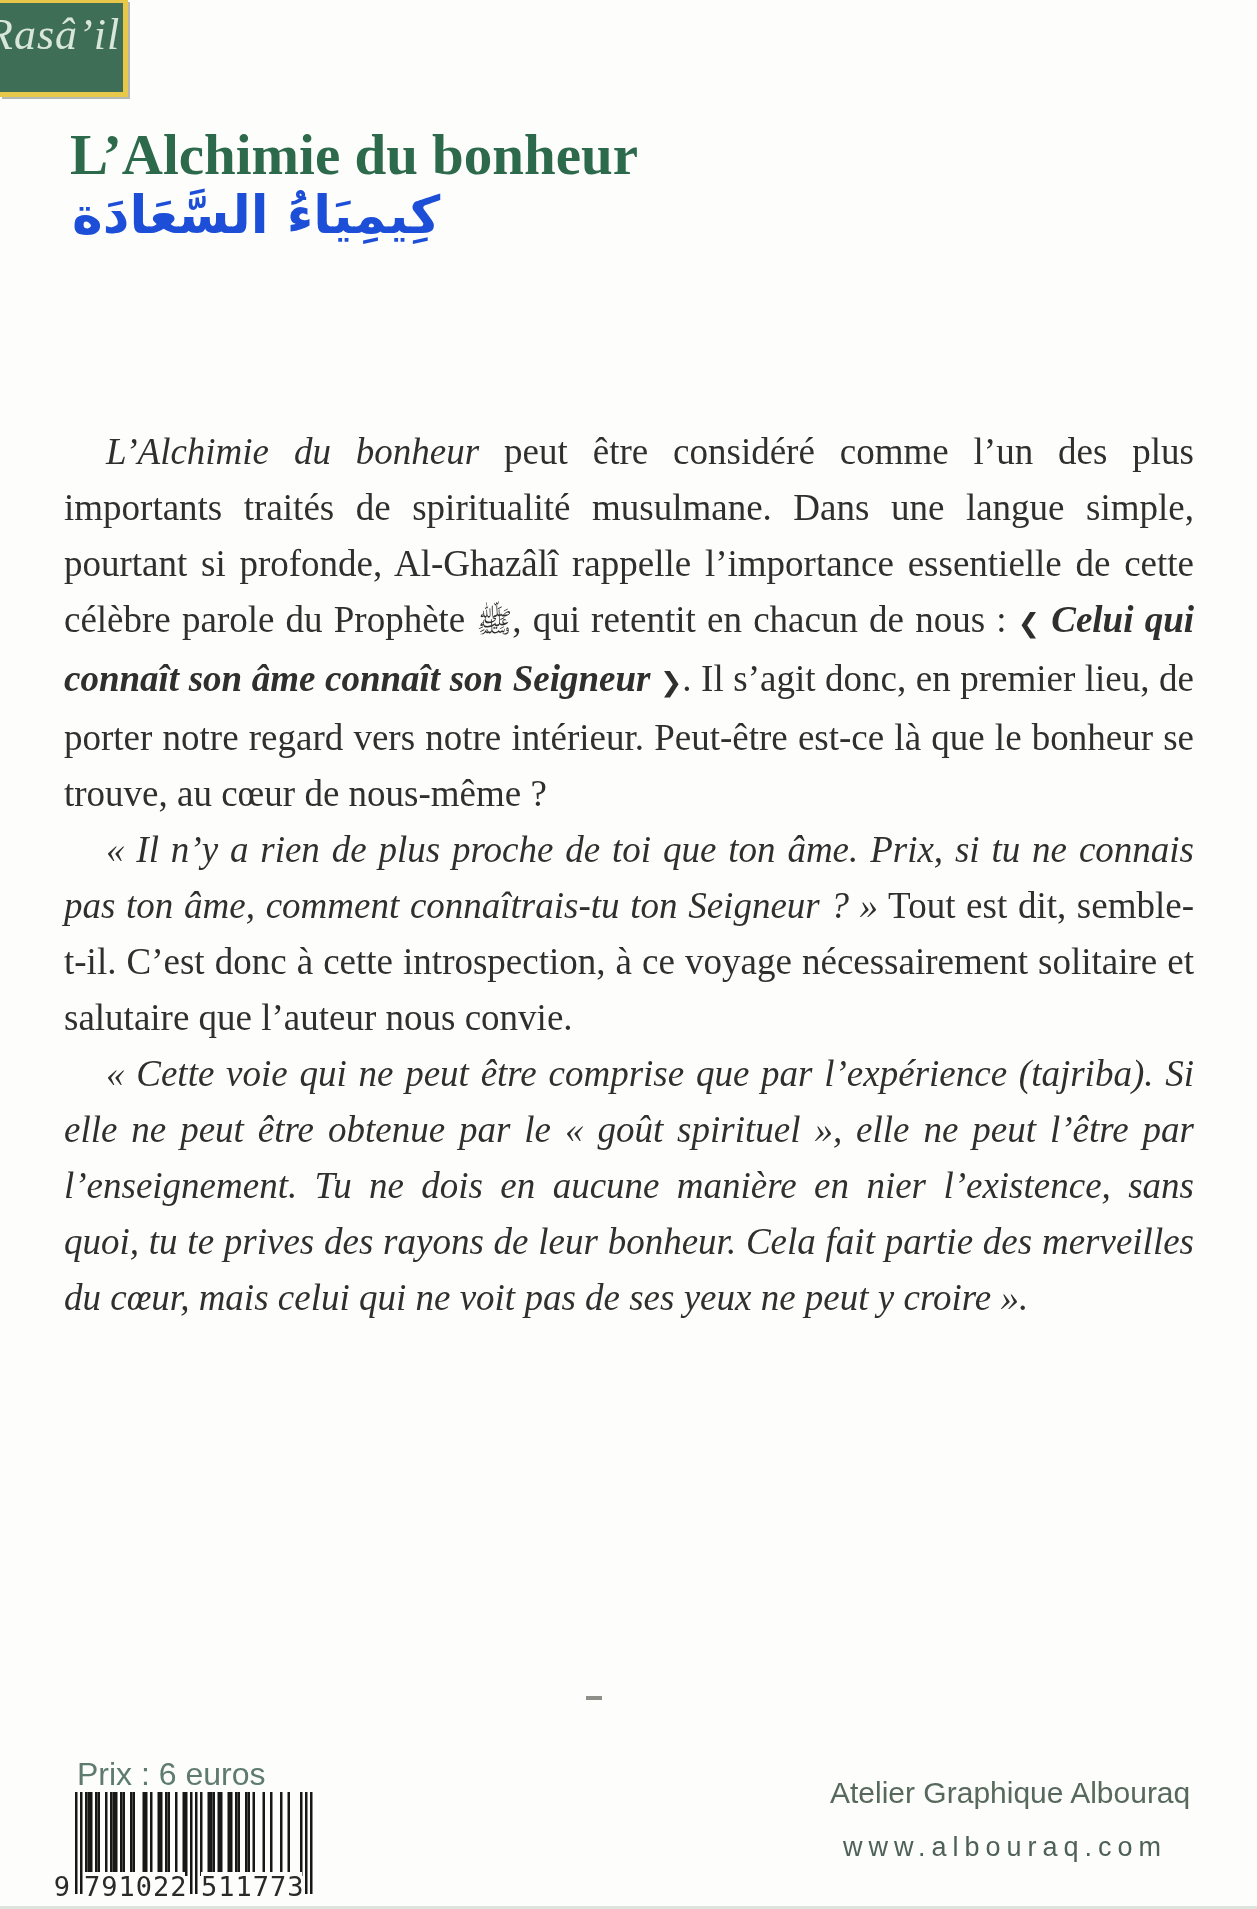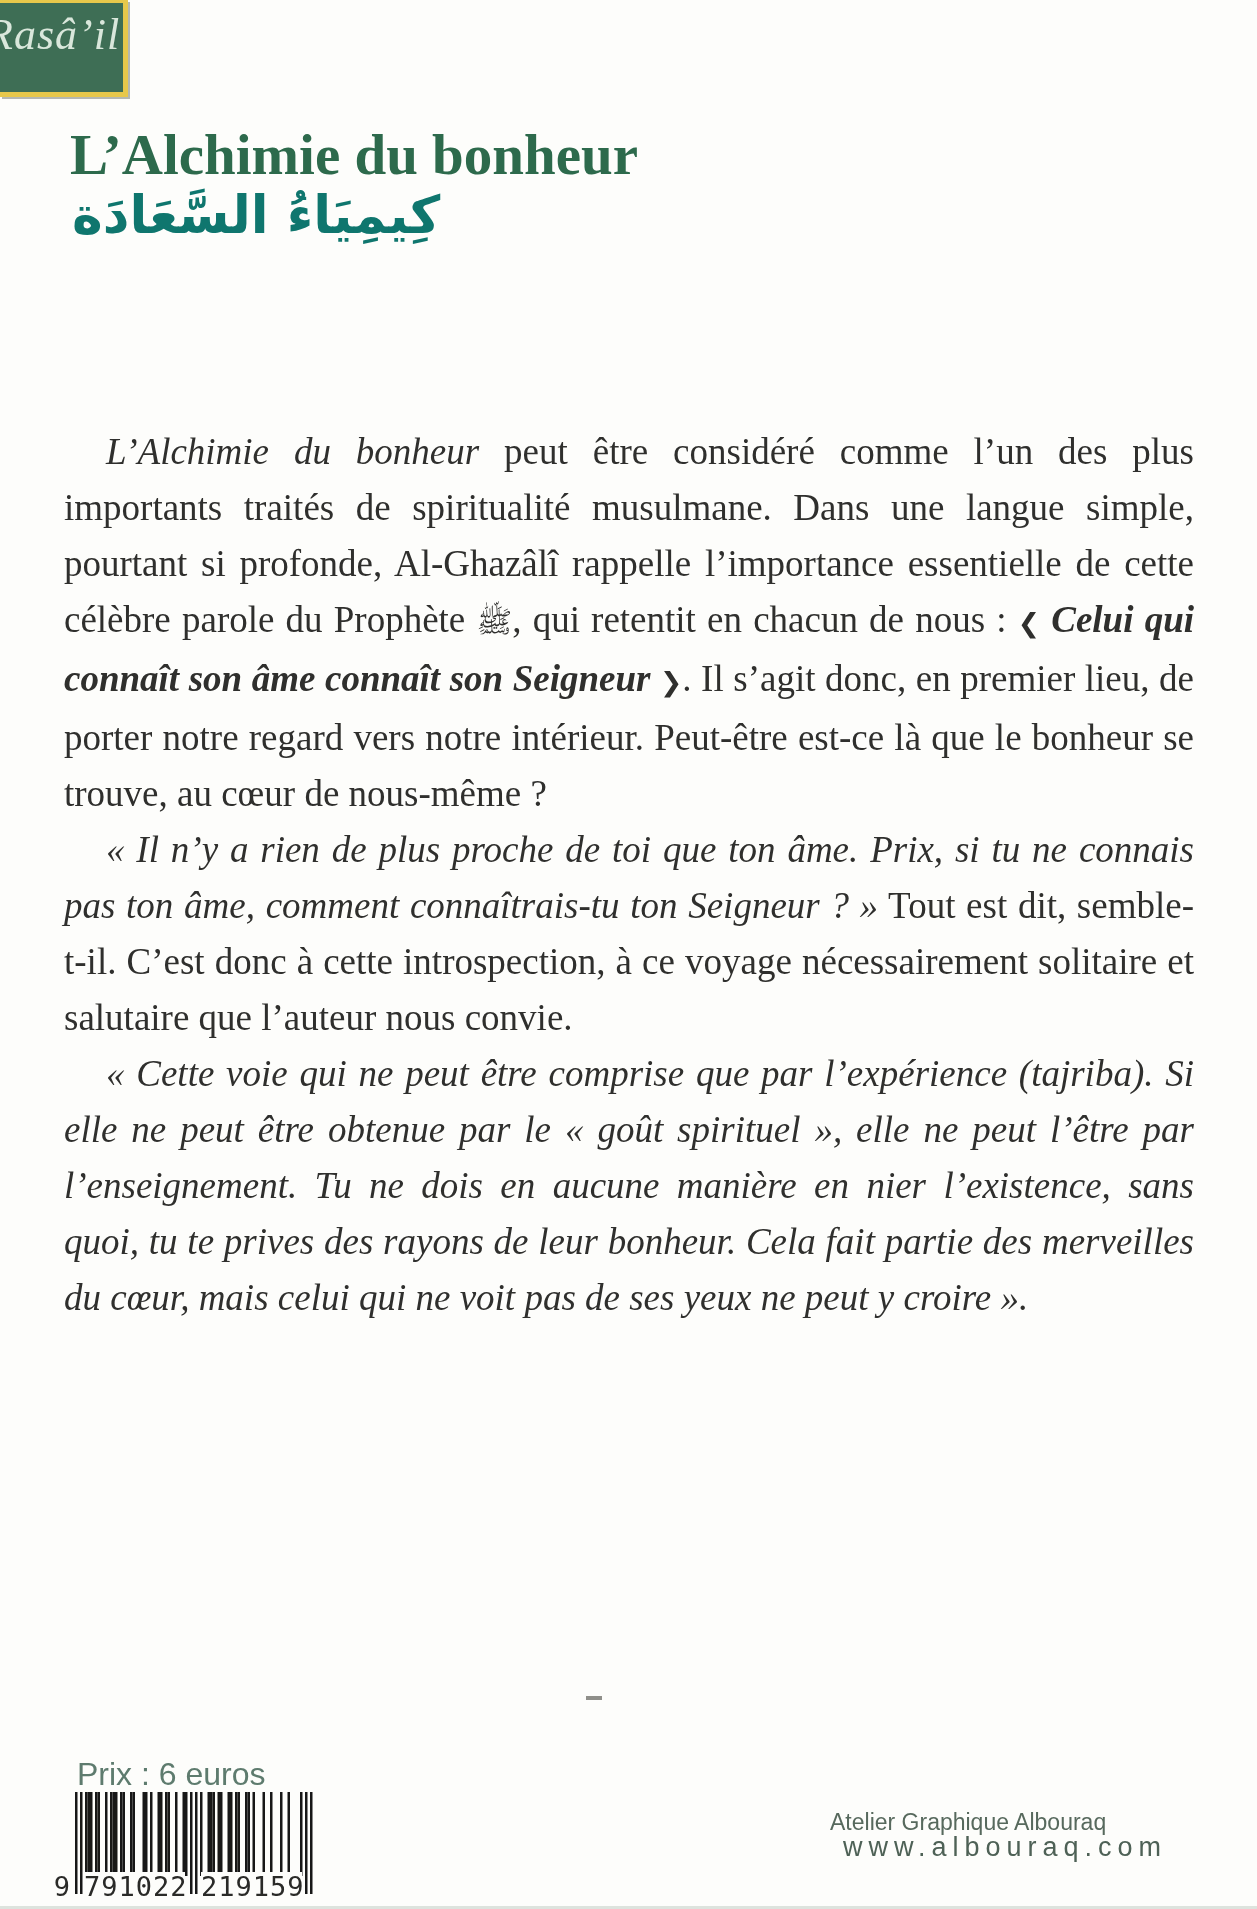--- a/index.html
+++ b/index.html
@@ -67,21 +67,21 @@
     color: #2d6a4c;
     line-height: 1.1;
   }
   .title-ar {
     position: absolute;
     left: 72px;
     top: 182px;
     font-family: "DejaVu Sans", sans-serif;
     font-weight: bold;
     font-size: 52px;
-    color: #0f766e;
+    color: #1d4ed8;
     line-height: 1.3;
     direction: rtl;
   }
   .translator {
     position: absolute;
     left: 70px;
     top: 334px;
     font-size: 40px;
     color: #242422;
   }
@@ -166,23 +166,22 @@
     font-size: 27px;
     letter-spacing: 6px;
     color: #4e6156;
     margin-left: 13px;
   }
   .studio {
     position: absolute;
     left: 830px;
     top: 1776px;
     font-family: "Liberation Sans", sans-serif;
-    font-size: 23px;
+    font-size: 30px;
     color: #57695d;
-    margin-top: 33px;
   }
 </style>
 </head>
 <body>
 
 <div class="page">
 
   <div class="badge">
     <span class="badge-label">Rasâ’il</span>
   </div>
@@ -248,20 +247,20 @@
         <rect x="187.5" y="0" width="2.5" height="84"></rect>
         <rect x="195" y="0" width="2.5" height="84"></rect>
         <rect x="205" y="0" width="2.5" height="84"></rect>
         <rect x="212.5" y="0" width="2.5" height="84"></rect>
         <rect x="225" y="0" width="2.5" height="84"></rect>
         <rect x="230" y="0" width="2.5" height="102"></rect>
         <rect x="235" y="0" width="2.5" height="102"></rect>
       </svg>
     <span class="bc-digit bc-first">9</span>
     <span class="bc-digit bc-g1">791022</span>
-    <span class="bc-digit bc-g2">219159</span>
+    <span class="bc-digit bc-g2">511773</span>
   </div>
 
   <div class="website">www.albouraq.com</div>
 
   <div class="studio">Atelier Graphique Albouraq</div>
 
 </div>
 
 </body></html>

